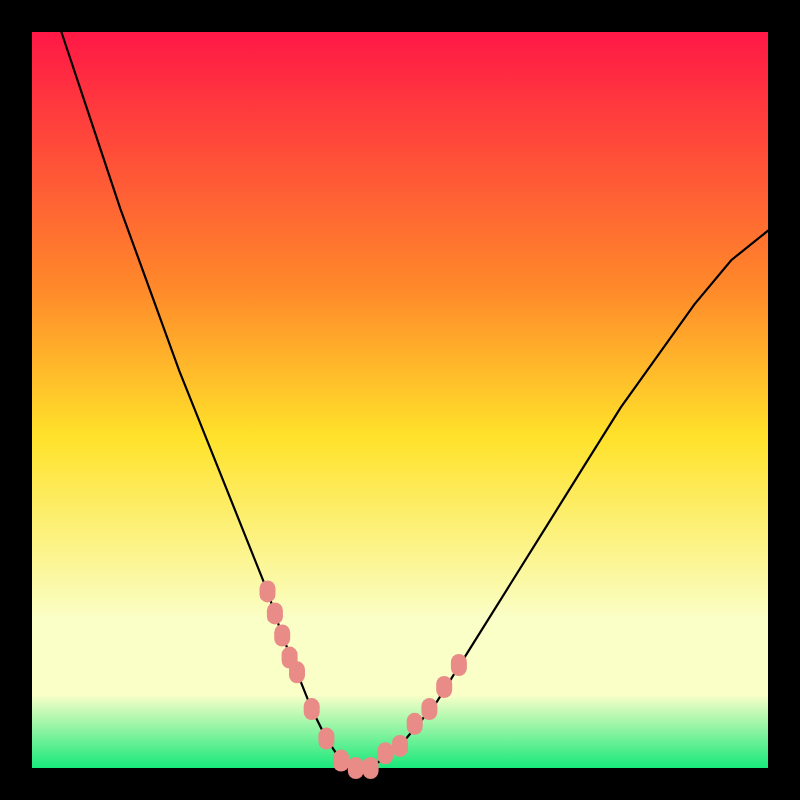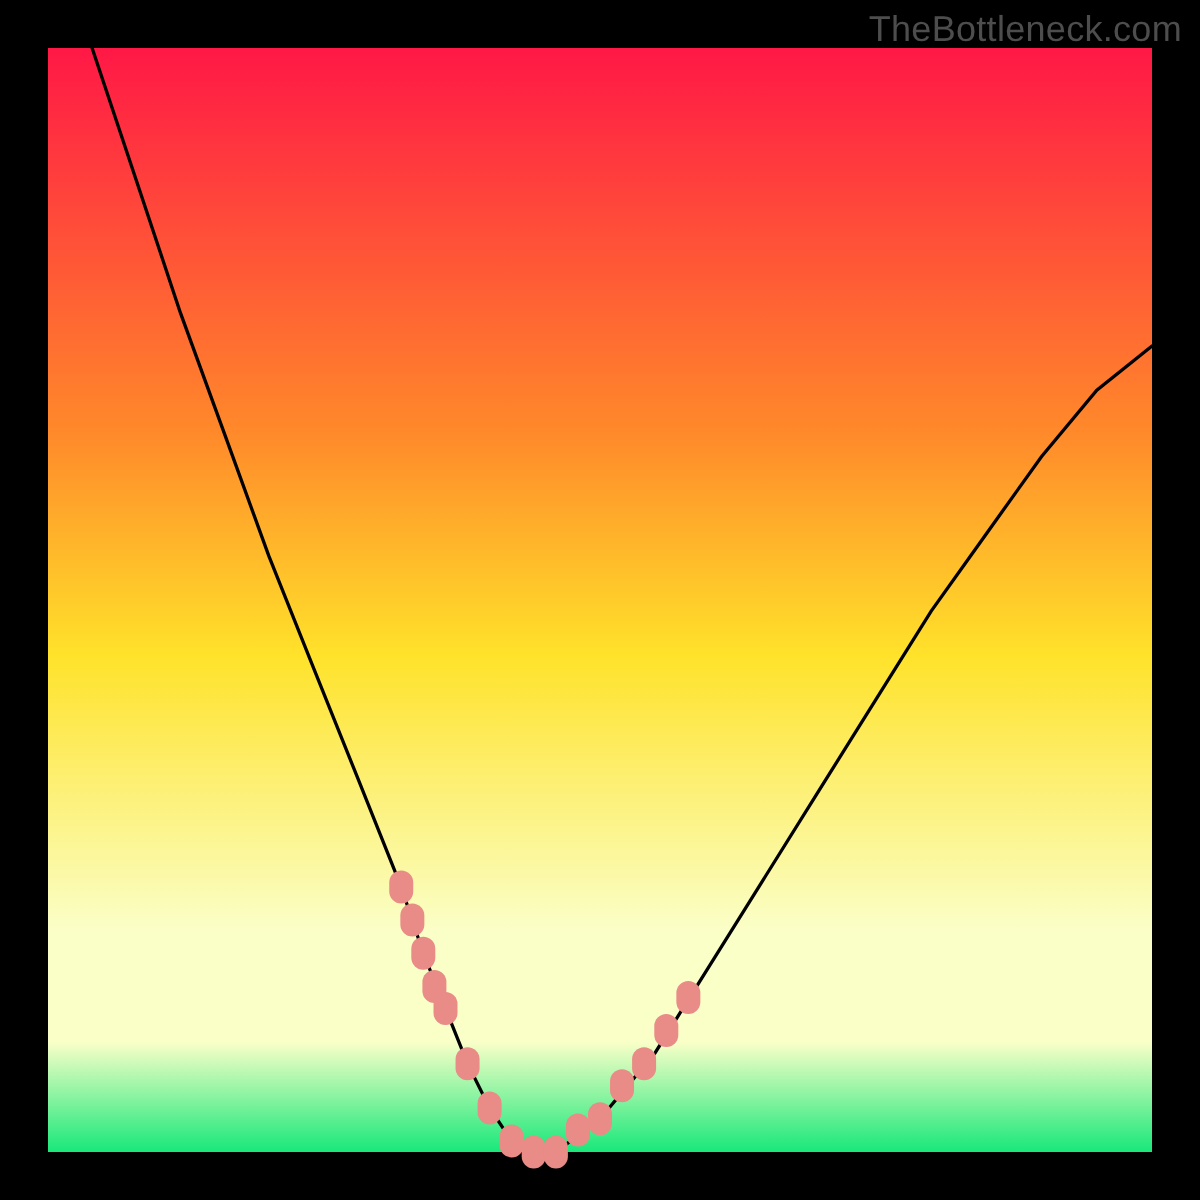--- a/index.html
+++ b/index.html
@@ -30,21 +30,20 @@
   svg.plot {
     position: absolute;
     left: 0;
     top: 0;
   }
 </style>
 </head>
 <body>
 
 <div class="frame">
-  <div class="watermark">TheBottleneck.com</div>
 
   <svg class="plot" width="800" height="800" viewBox="0 0 800 800">
     <defs>
       <linearGradient id="bg-grad" x1="0" y1="0" x2="0" y2="1">
         <stop id="g0" offset="0%" stop-color="#ff1846"></stop>
         <stop id="g1" offset="35%" stop-color="#ff8a2a"></stop>
         <stop id="g2" offset="55%" stop-color="#ffe22a"></stop>
         <stop id="g3" offset="80%" stop-color="#faffc8"></stop>
         <stop id="g4" offset="90%" stop-color="#faffc8"></stop>
         <stop id="g5" offset="100%" stop-color="#18e87a"></stop>

